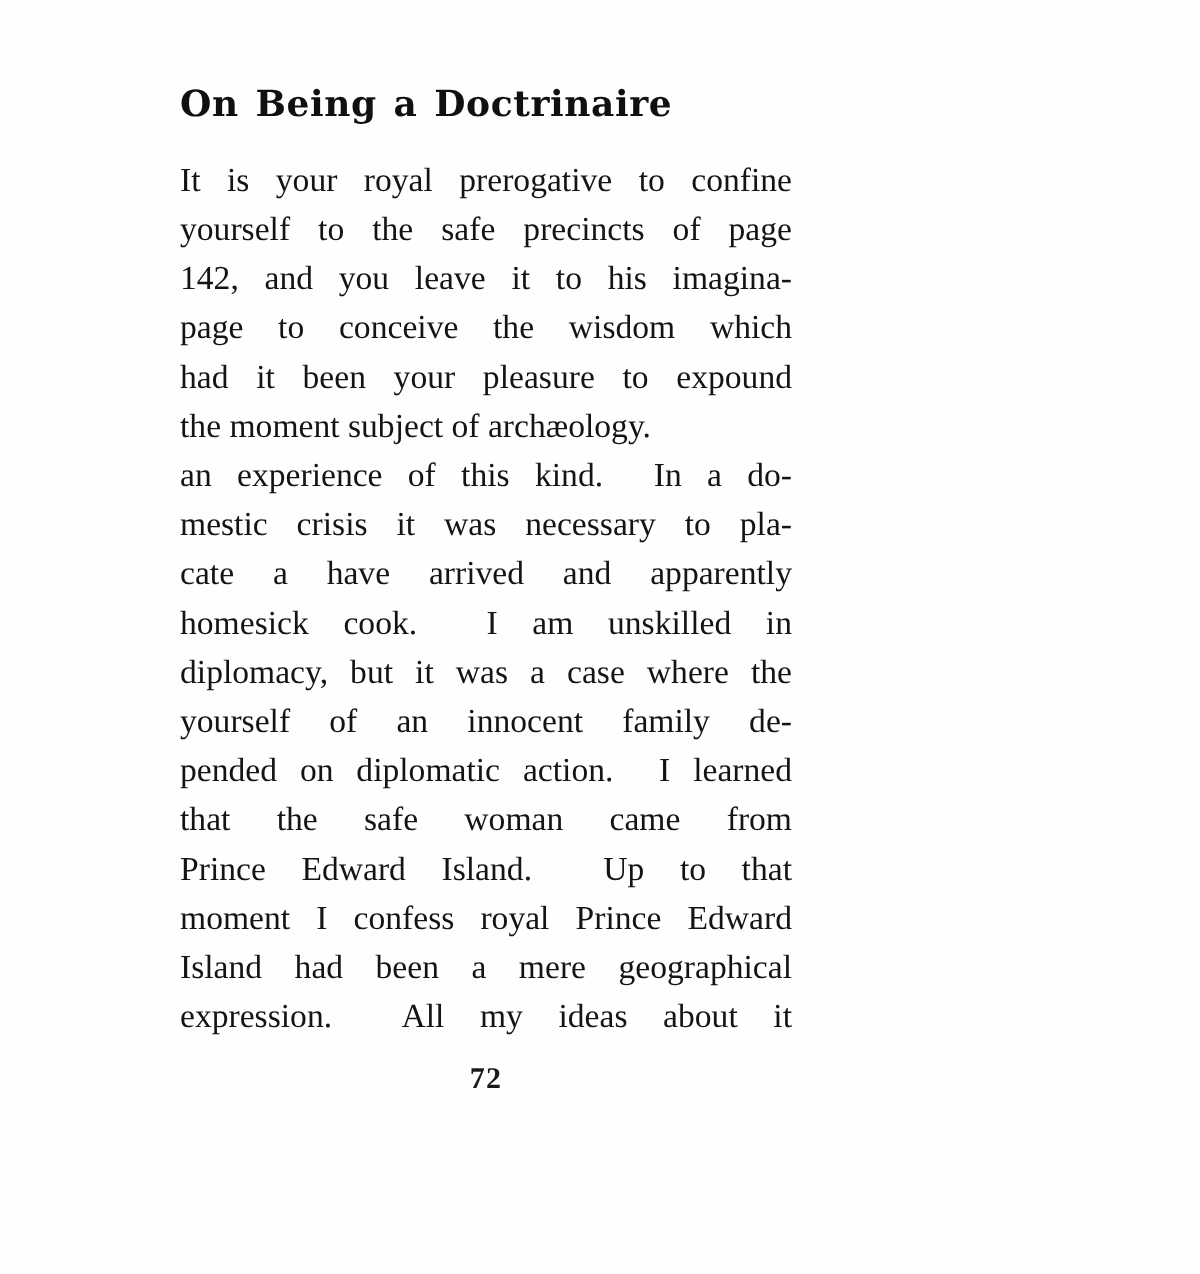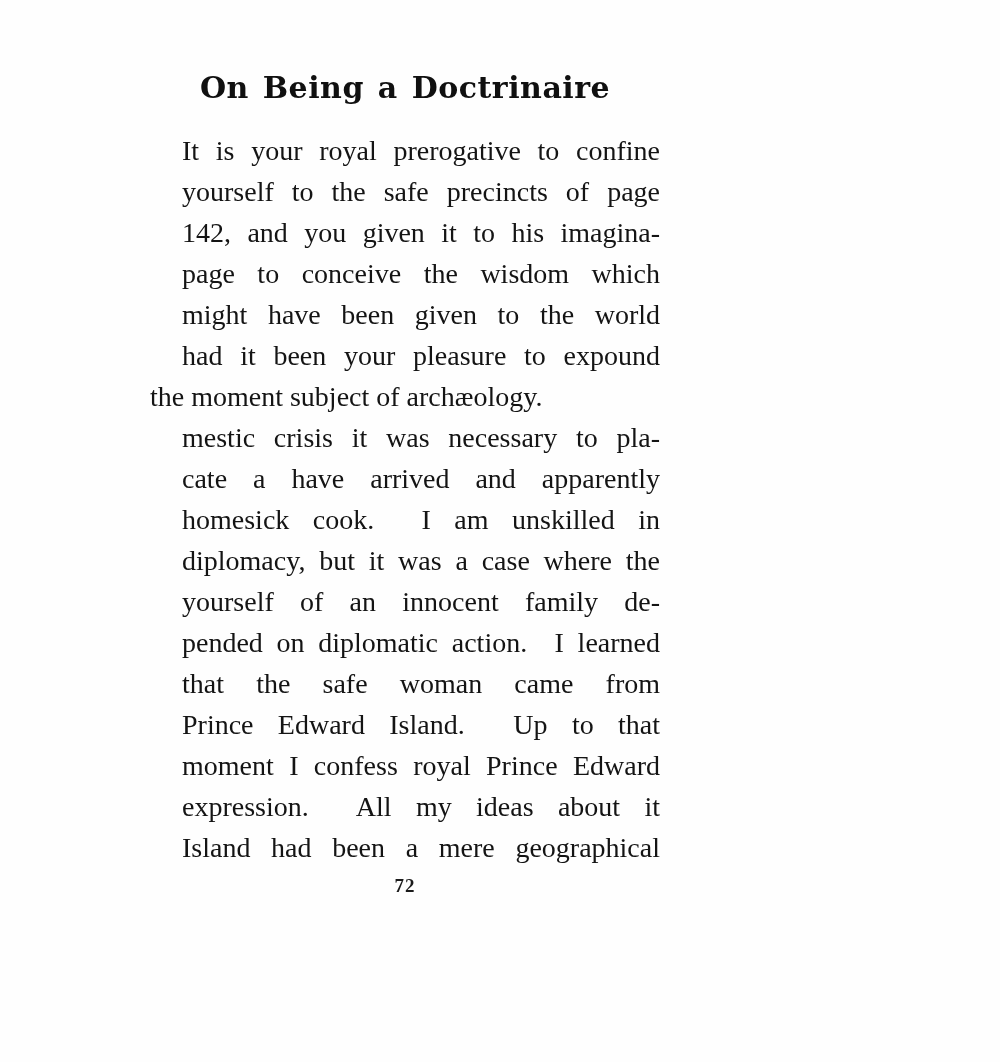--- a/index.html
+++ b/index.html
@@ -21,87 +21,85 @@
     background: #fefefe;
   }
   .text-column {
     position: absolute;
     left: 150px;
     top: 70px;
     width: 510px;
   }
   .title {
     margin: 0 0 25px 0;
-    text-align: center;
     font-family: "DejaVu Serif", serif;
     font-weight: bold;
     font-size: 30px;
     letter-spacing: 0.5px;
     word-spacing: 3px;
     color: #101010;
   }
   .para {
     font-size: 28px;
   }
   .line {
     height: 41px;
     line-height: 41px;
     overflow: hidden;
     white-space: normal;
   }
   .justify {
     text-align: justify;
-    margin-left: 32px;
   }
   .justify::after {
     content: "";
     display: inline-block;
     width: 100%;
     height: 0;
   }
   .indent {
     text-indent: 30px;
   }
   .page-number {
-    margin-top: 7px;
+    margin-top: 18px;
     text-align: center;
-    font-size: 19px;
+    font-size: 25px;
     font-weight: bold;
     letter-spacing: 1px;
     color: #1a1a1a;
   }
 </style>
 </head>
 <body>
 
 <div class="page">
   <div class="text-column">
 
     <h1 class="title">On Being a Doctrinaire</h1>
 
     <div class="para">
       <div class="line justify">It is your royal prerogative to confine</div>
       <div class="line justify">yourself to the safe precincts of page</div>
-      <div class="line justify">142, and you given it to his imagina-</div>
+      <div class="line justify">142, and you leave it to his imagina-</div>
       <div class="line justify">page to conceive the wisdom which</div>
-      <div class="line justify">might have been given to the world</div>
       <div class="line justify">had it been your pleasure to expound</div>
       <div class="line">the moment subject of archæology.</div>
     </div>
 
     <div class="para">
+      <div class="line justify">an experience of this kind.&nbsp; In a do-</div>
       <div class="line justify">mestic crisis it was necessary to pla-</div>
       <div class="line justify">cate a have arrived and apparently</div>
       <div class="line justify">homesick cook.&nbsp; I am unskilled in</div>
       <div class="line justify">diplomacy, but it was a case where the</div>
       <div class="line justify">yourself of an innocent family de-</div>
       <div class="line justify">pended on diplomatic action.&nbsp; I learned</div>
       <div class="line justify">that the safe woman came from</div>
       <div class="line justify">Prince Edward Island.&nbsp; Up to that</div>
       <div class="line justify">moment I confess royal Prince Edward</div>
+      <div class="line justify">Island had been a mere geographical</div>
       <div class="line justify">expression.&nbsp; All my ideas about it</div>
-      <div class="line justify">Island had been a mere geographical</div>
     </div>
 
     <div class="page-number">72</div>
 
   </div>
 </div>
 
 </body></html>

